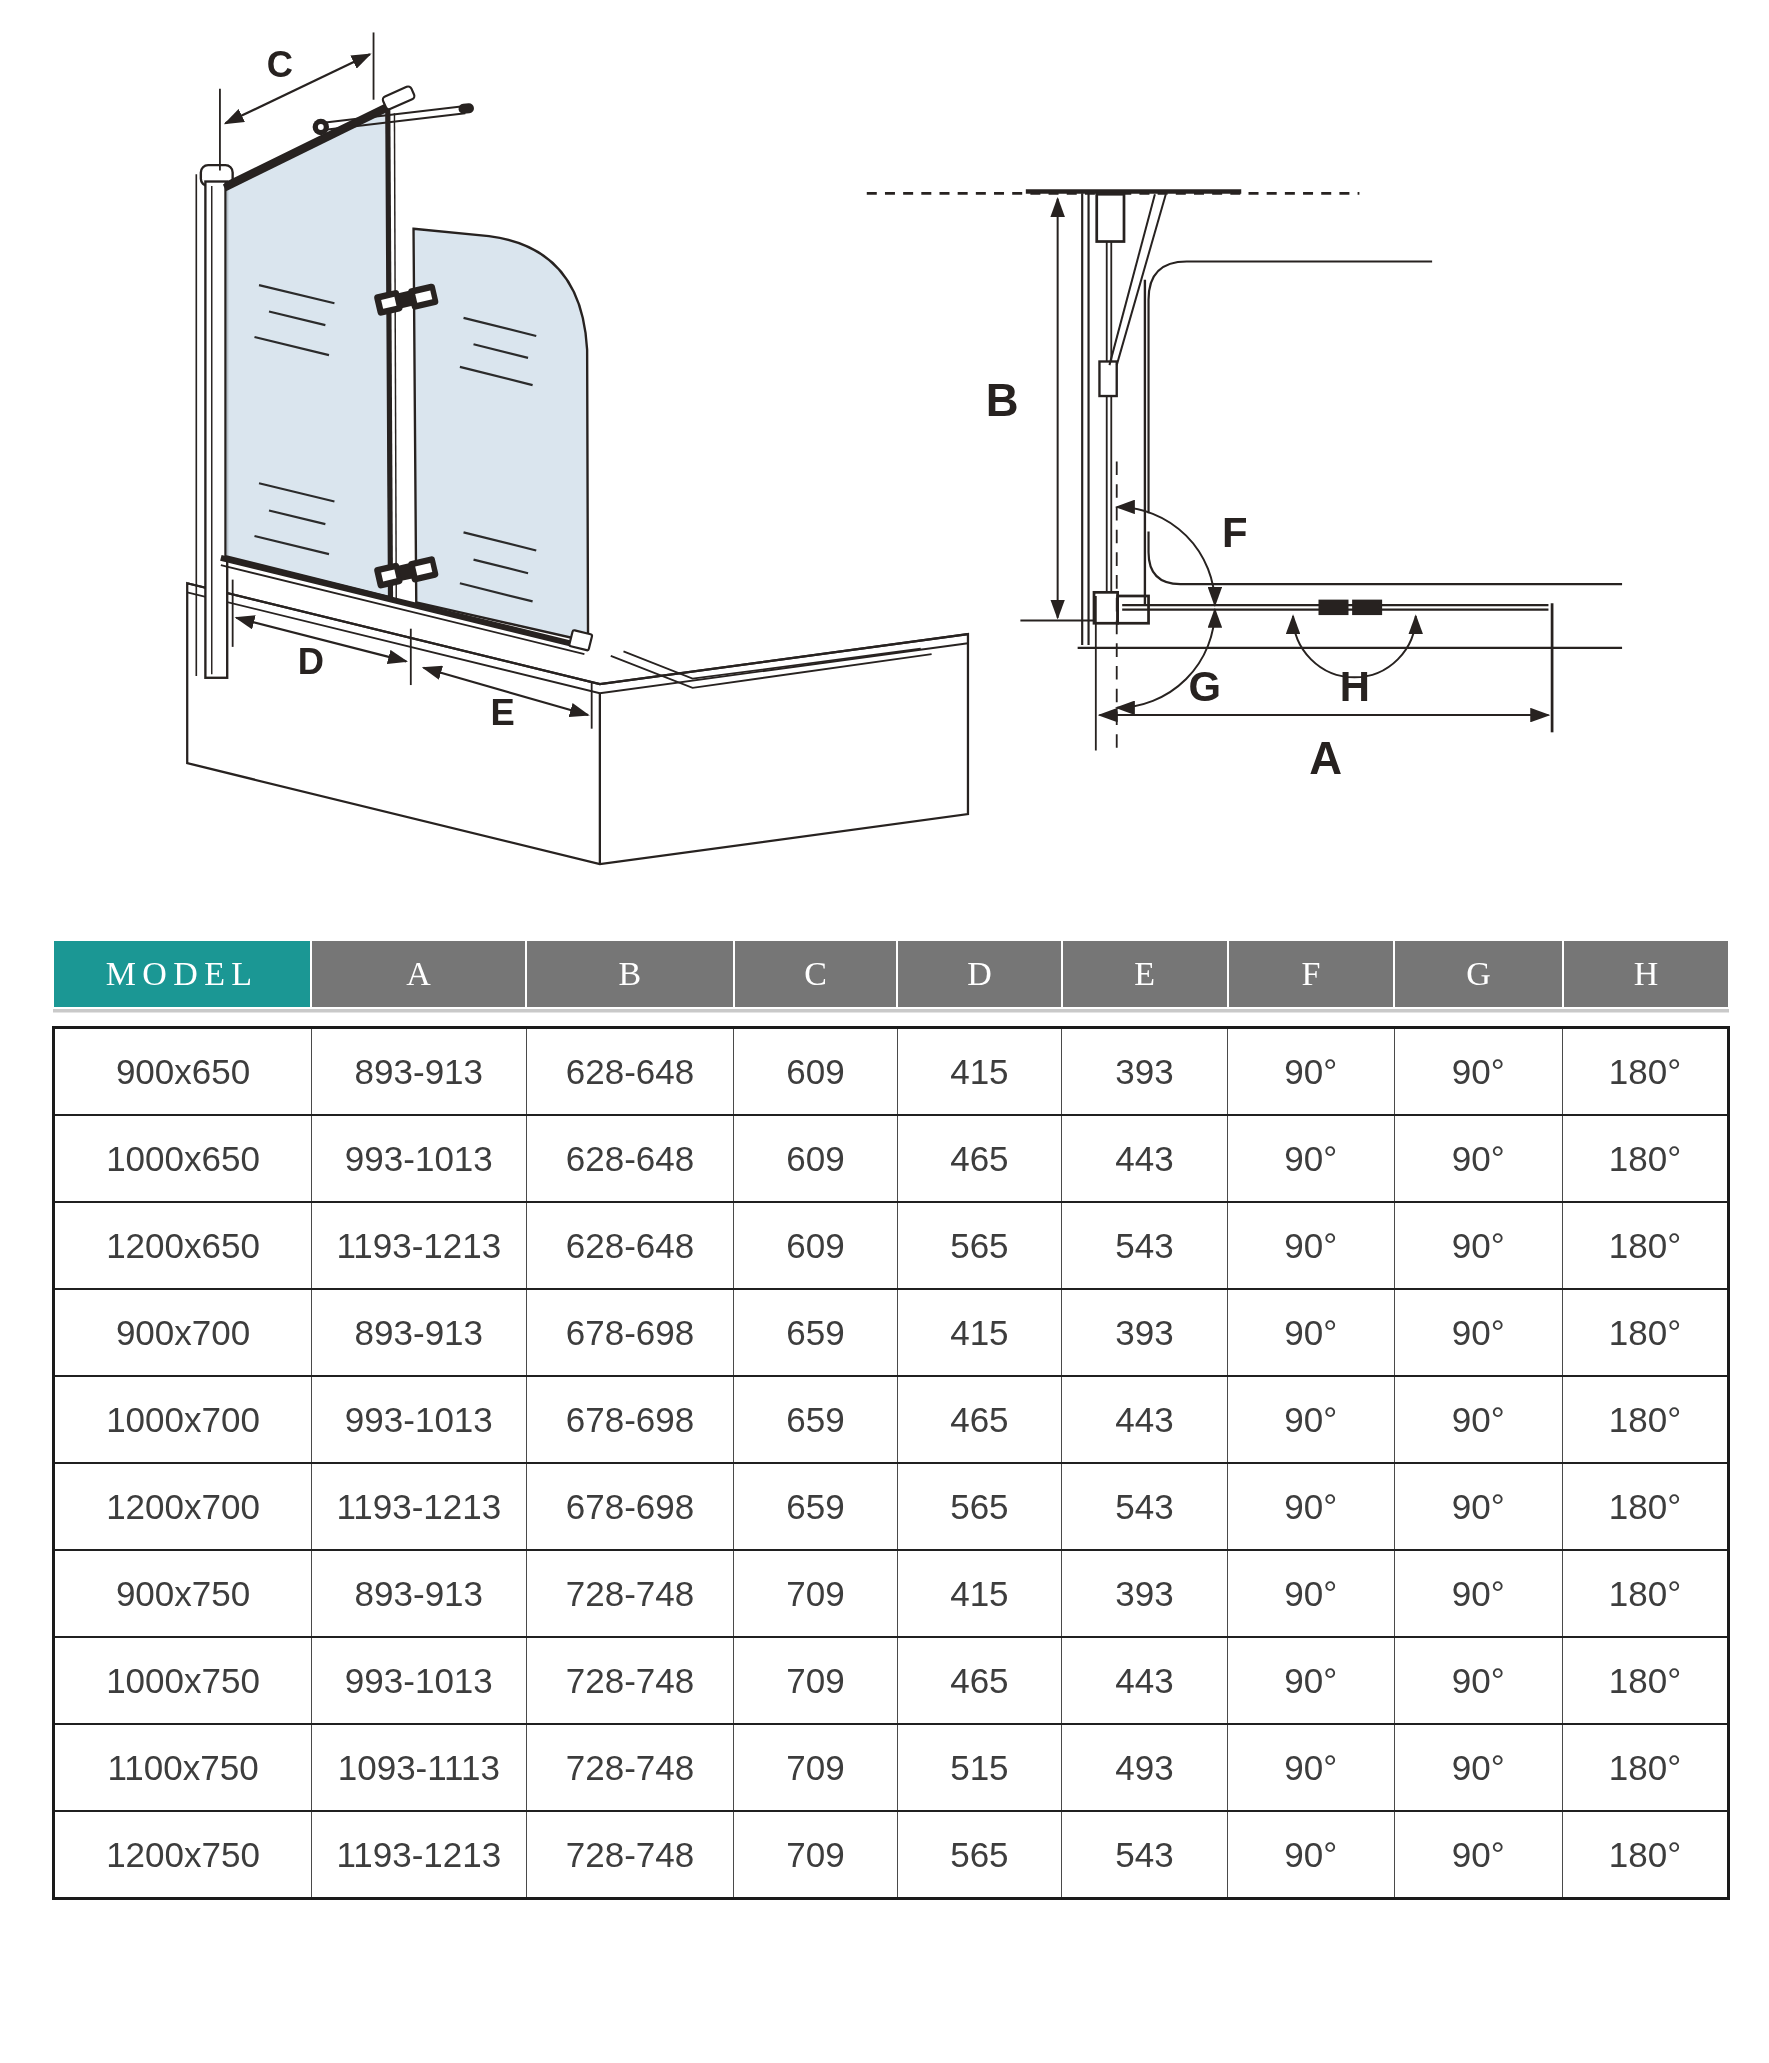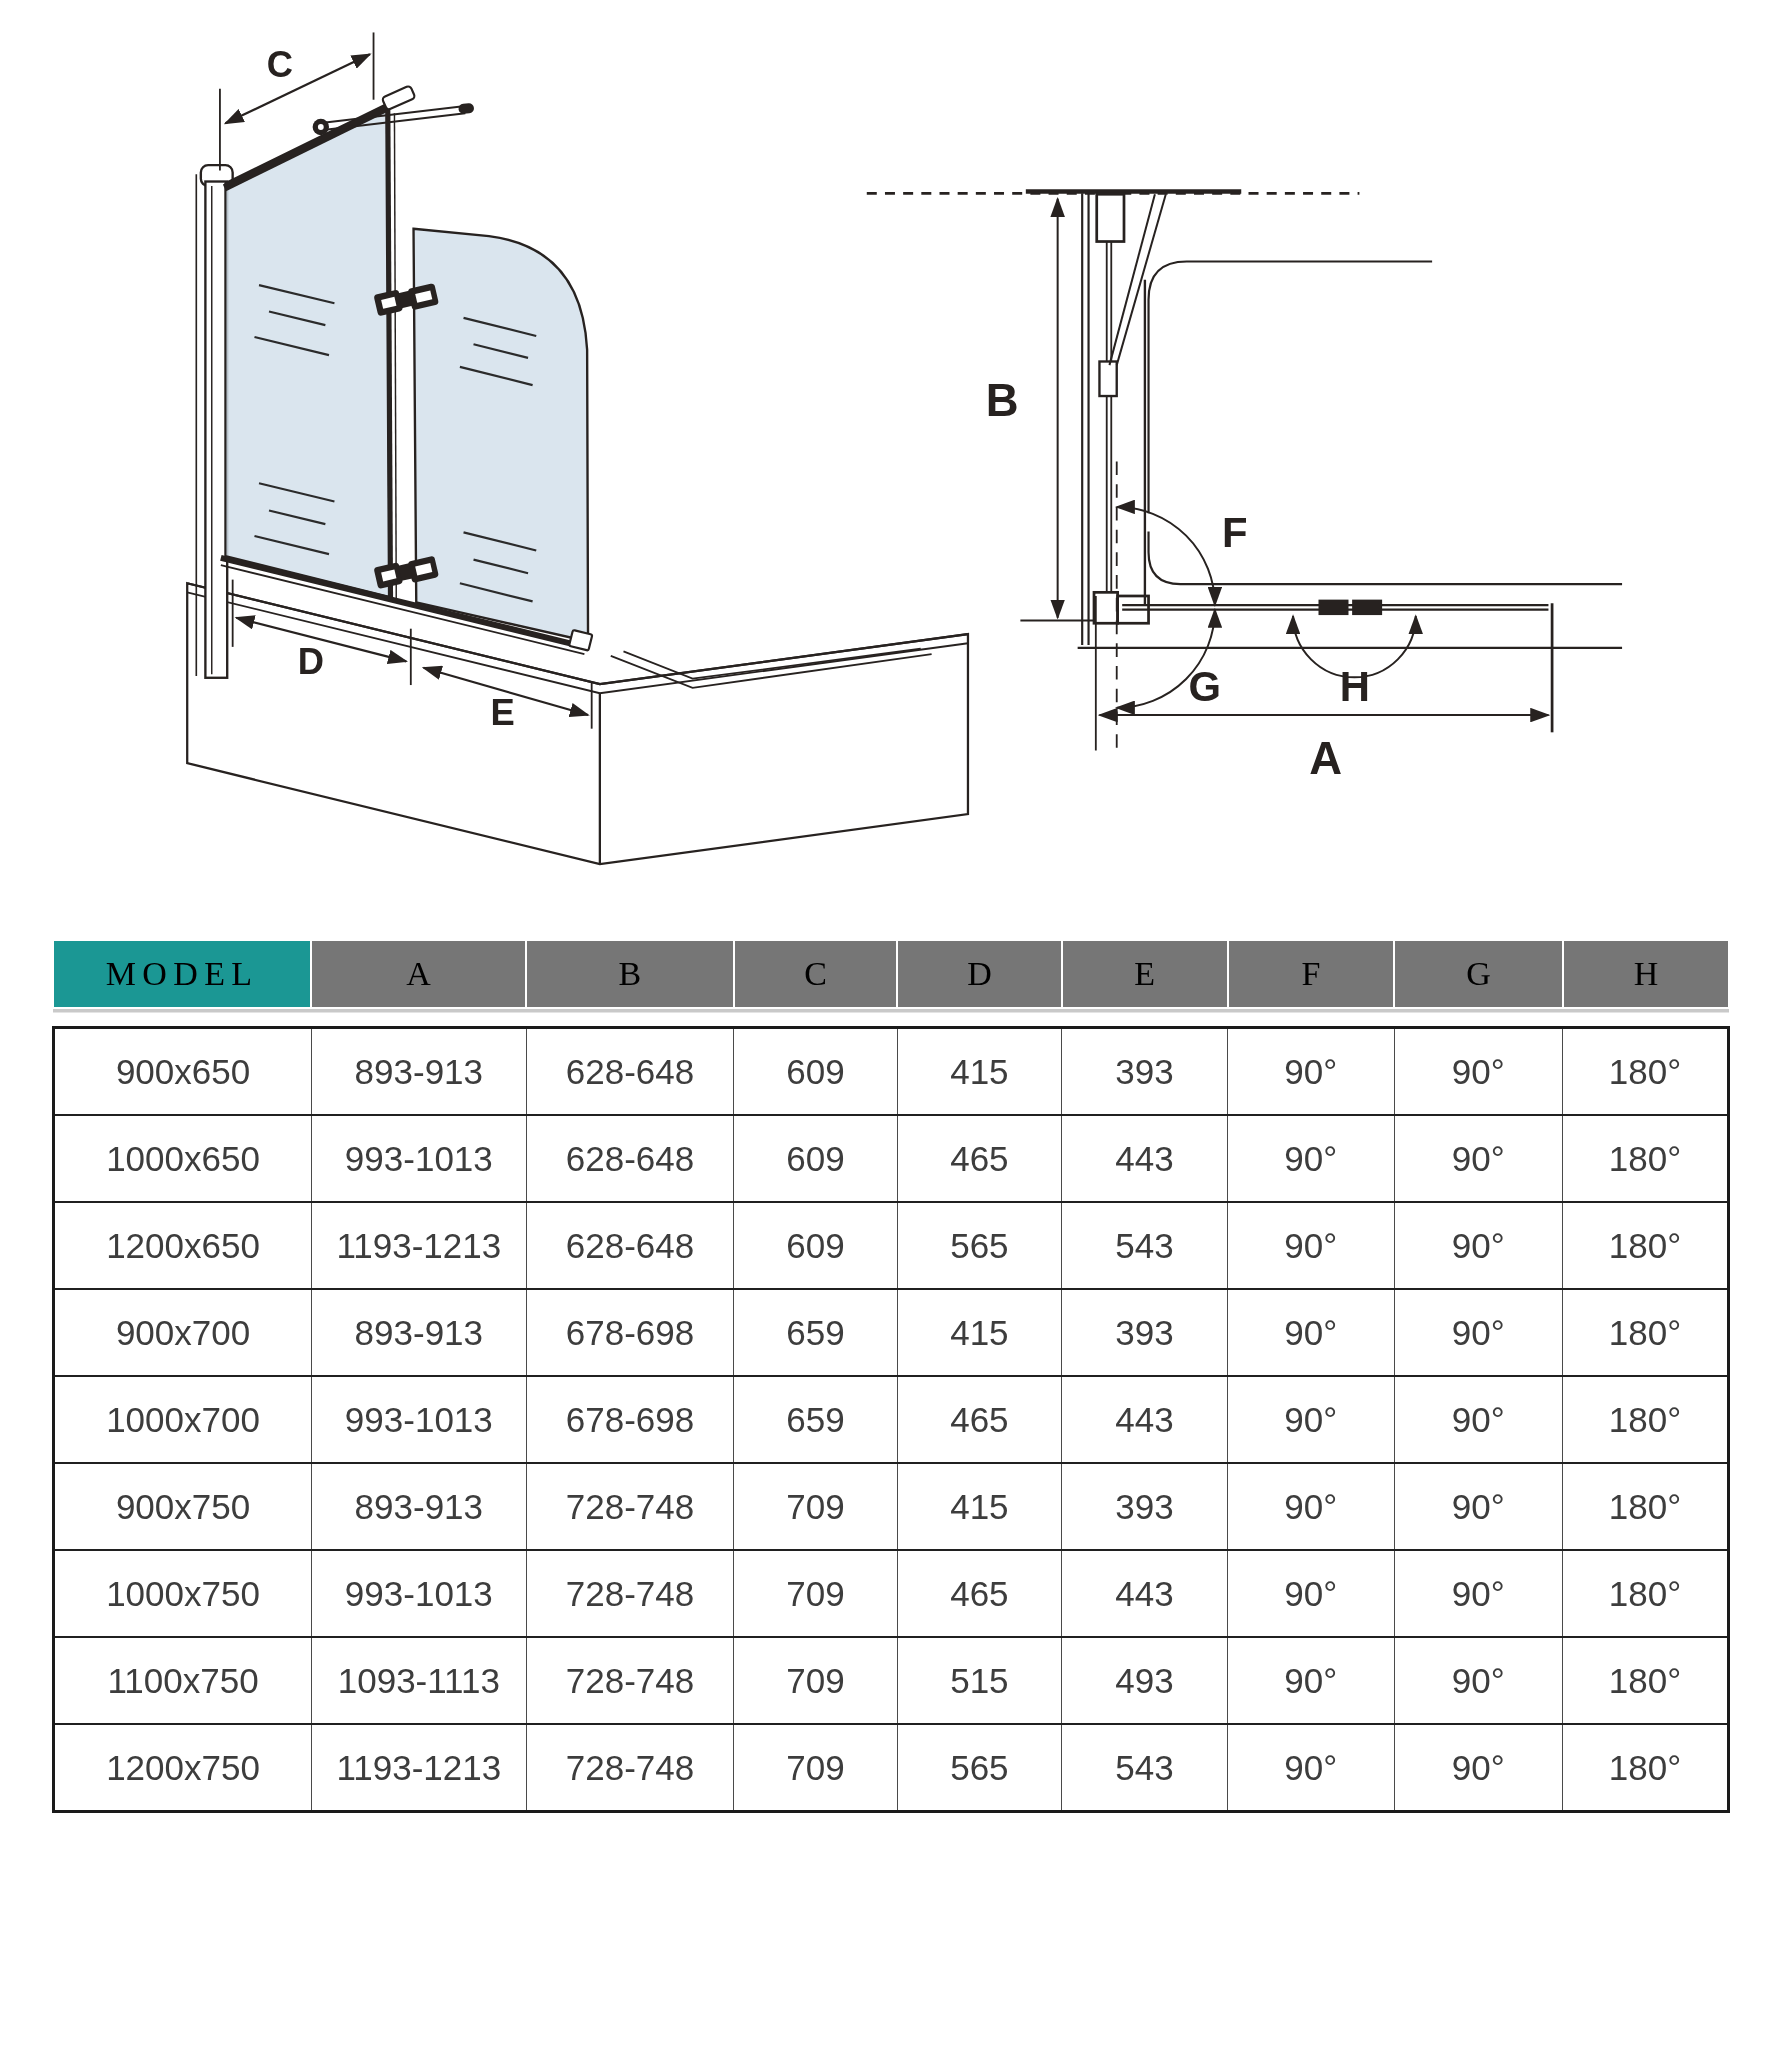--- a/index.html
+++ b/index.html
@@ -6,21 +6,21 @@
   #stage{position:relative;width:1769px;height:2064px;background:#ffffff;overflow:hidden;
          font-family:"Liberation Sans",sans-serif;}
   svg text{font-family:"Liberation Sans",sans-serif;font-weight:bold;fill:#272220;}
   .ln{stroke:#272220;fill:none;}
   .dk{fill:#272220;stroke:none;}
   .wh{fill:#ffffff;stroke:#272220;}
   
   #tblwrap{position:absolute;left:52px;top:941px;width:1678px;}
   table{border-collapse:collapse;width:1678px;table-layout:fixed;}
   #hdr td{height:64px;text-align:center;vertical-align:middle;
-      font-family:"Liberation Serif",serif;font-size:34px;color:#000000;
+      font-family:"Liberation Serif",serif;font-size:34px;color:#ffffff;
       border:2.7px solid #ffffff;border-top:none;}
   #hdr{box-shadow:0 4.5px 0 #c9c9c9;}
   #hdr td.model{letter-spacing:6.4px;}
   #gap{height:17.3px;}
   #bodytab{border:3.6px solid #1a1a1a;}
   #bodytab td{height:85px;text-align:center;vertical-align:middle;
       font-size:35px;color:#3d3d3d;letter-spacing:0px;
       border-left:1.8px solid #4a4a4a;border-top:2.7px solid #202020;padding:0;}
   #bodytab tr td:first-child{border-left:none;}
   #bodytab tr:first-child td{border-top:none;}
@@ -299,20 +299,31 @@
             <td>993-1013</td>
             <td>678-698</td>
             <td>659</td>
             <td>465</td>
             <td>443</td>
             <td>90°</td>
             <td>90°</td>
             <td>180°</td>
           </tr>
           <tr>
+            <td>1200x700</td>
+            <td>1193-1213</td>
+            <td>678-698</td>
+            <td>659</td>
+            <td>565</td>
+            <td>543</td>
+            <td>90°</td>
+            <td>90°</td>
+            <td>180°</td>
+          </tr>
+          <tr>
             <td>900x750</td>
             <td>893-913</td>
             <td>728-748</td>
             <td>709</td>
             <td>415</td>
             <td>393</td>
             <td>90°</td>
             <td>90°</td>
             <td>180°</td>
           </tr>

